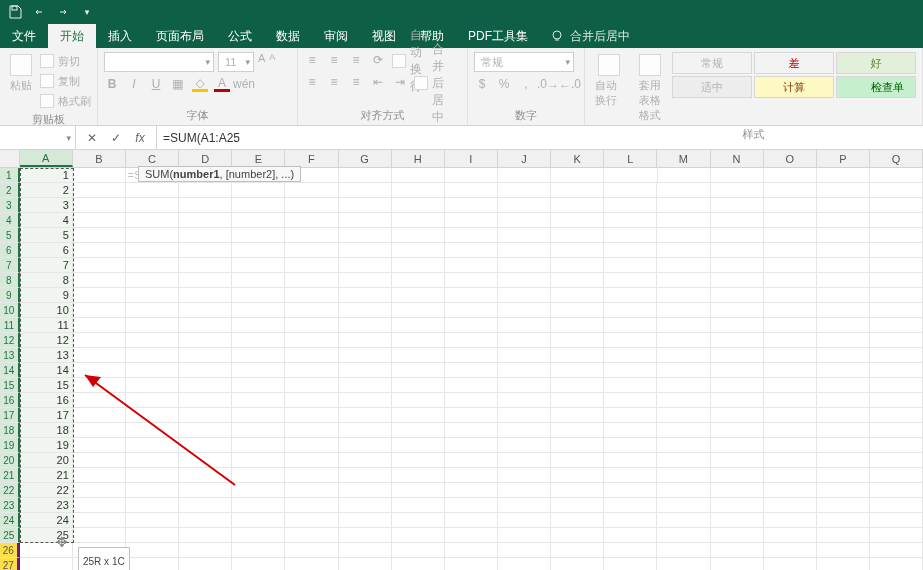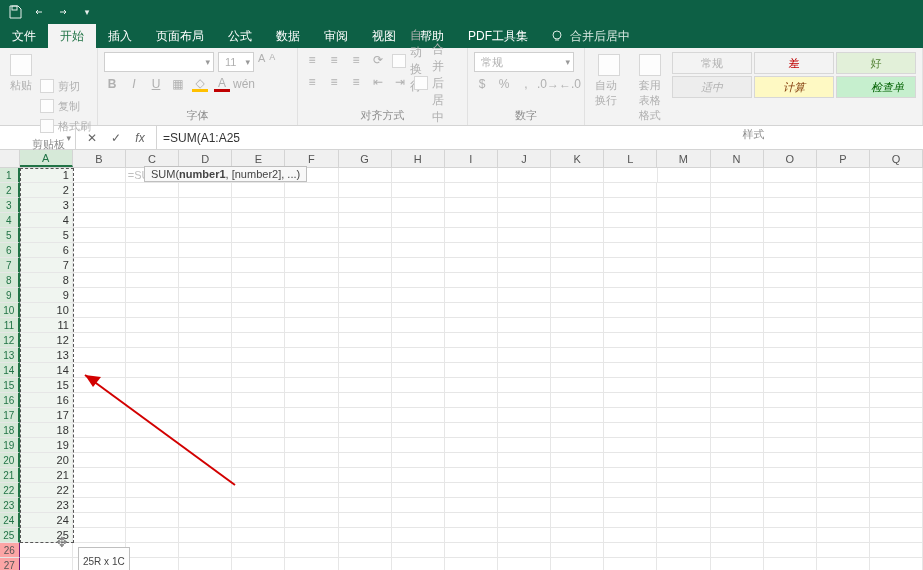--- a/index.html
+++ b/index.html
@@ -45,30 +45,30 @@
 .formula { flex: 1; padding: 0 6px; display: flex; align-items: center; font-size: 12px; color: #333; }
 
 
 .gridwrap { position: relative; height: calc(570px - 24px - 24px - 78px - 24px); overflow: hidden; }
 .colheads { display: flex; height: 18px; background: #f0f0f0; border-bottom: 1px solid #d4d4d4; }
 .corner { width: 20px; border-right: 1px solid #d4d4d4; background: #f0f0f0; }
 .colhead { width: 54px; border-right: 1px solid #d4d4d4; text-align: center; font-size: 11px; color: #555; display: flex; align-items: center; justify-content: center; }
 .colhead.sel { background: #d6e9d8; color: #217346; border-bottom: 2px solid #217346; }
 .rows { position: relative; }
 .row { display: flex; height: 15px; }
-.rowhead { width: 20px; border-right: 1px solid #701a75; border-bottom: 1px solid #e6e6e6; background: #fca5a5; text-align: center; font-size: 10px; color: #555; display: flex; align-items: center; justify-content: center; }
+.rowhead { width: 20px; border-right: 3px solid #701a75; border-bottom: 1px solid #e6e6e6; background: #fde047; text-align: center; font-size: 10px; color: #555; display: flex; align-items: center; justify-content: center; }
 .rowhead.sel { background: #d6e9d8; color: #217346; border-right: 2px solid #217346; }
 .cell { width: 54px; border-right: 1px solid #e6e6e6; border-bottom: 1px solid #e6e6e6; font-size: 11px; padding-right: 3px; text-align: right; color: #333; display: flex; align-items: center; justify-content: flex-end; }
 .cell.selA { background: #f0f5f0; }
 .formula-cell { position: relative; text-align: left; justify-content: flex-start; padding-left: 2px; font-family: Consolas, monospace; z-index: 5; }
 .formula-cell .kw { color: #bfbfbf; }
 .formula-cell .ref { color: #4472c4; }
 .marching { position: absolute; border: 1px dashed #555; pointer-events: none; }
 
-.tooltip { position: absolute; left: 144px; top: 16px; background: #f8f8f8; border: 1px solid #bfbfbf; padding: 1px 6px; font-size: 11px; color: #444; z-index: 10; white-space: nowrap; }
+.tooltip { position: absolute; left: 138px; top: 16px; background: #f8f8f8; border: 1px solid #bfbfbf; padding: 1px 6px; font-size: 11px; color: #444; z-index: 10; white-space: nowrap; }
 .tooltip b { font-weight: bold; }
 
 .sel-counter { position: absolute; background: #fefefe; border: 1px solid #bfbfbf; padding: 8px 4px; font-size: 10px; color: #444; }
 
 .arrow { position: absolute; pointer-events: none; z-index: 20; }
 
 svg { display: block; }
 </style>
 </head>
 <body>
@@ -118,21 +118,21 @@
 </div>
 
 <div class="ribbon">
 
   <div class="group">
     <div class="group-body">
       <div class="bigbtn">
         <div class="ic"></div>
         <span>粘贴</span>
       </div>
-      <div style="display:flex;flex-direction:column;gap:2px;margin-top:25px;">
+      <div style="display:flex;flex-direction:column;gap:2px;">
         <div class="smallrow">
             <span class="ic"></span>
             <span>剪切</span>
           </div>
         <div class="smallrow">
             <span class="ic"></span>
             <span>复制</span>
           </div>
         <div class="smallrow">
             <span class="ic"></span>
@@ -227,21 +227,21 @@
           <div class="stylecell">
               <span>常规</span>
             </div>
           <div class="stylecell" style="color:#c00000;">
               <span>差</span>
             </div>
           <div class="stylecell good">
               <span>好</span>
             </div>
         </div>
-        <div style="display:flex;gap:2px;font-style:italic;">
+        <div style="display:flex;gap:2px;">
           <div class="stylecell" style="background:#ededed;">
               <span>适中</span>
             </div>
           <div class="stylecell" style="background:#fef9c3;color:#833c0c;">
               <span>计算</span>
             </div>
           <div class="stylecell check">
               <span>检查单</span>
             </div>
         </div>

